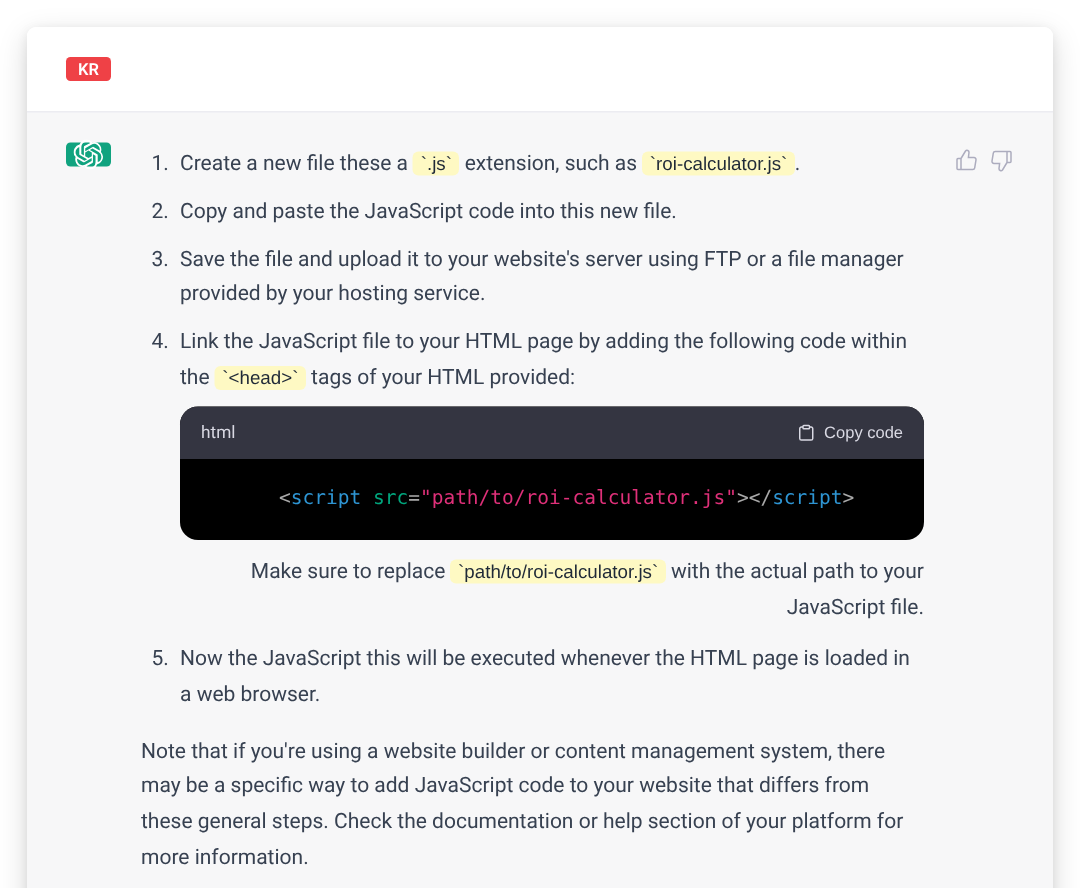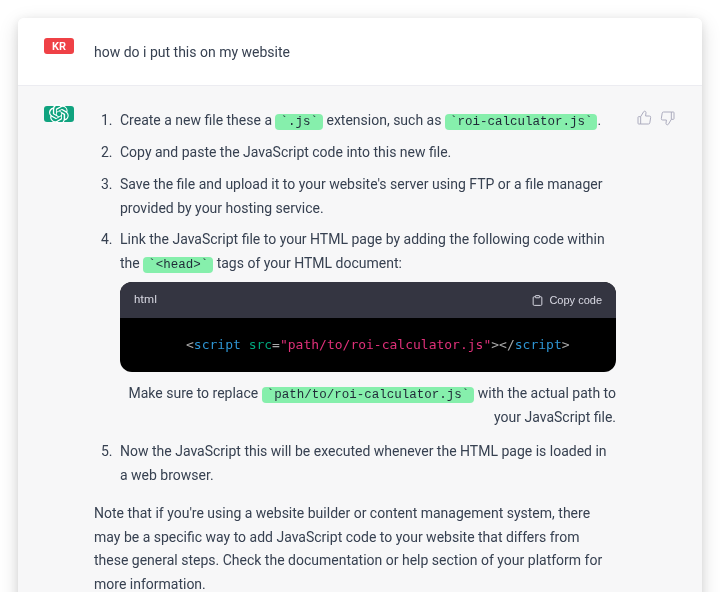--- a/index.html
+++ b/index.html
@@ -41,23 +41,23 @@
       display: flex; gap: 8px; flex-shrink: 0;
       padding-top: 4px; color: #acacbe;
     }
     .actions .icon-btn { cursor: pointer; width: 16px; height: 16px; }
     .actions .icon-btn svg { width: 16px; height: 16px; stroke: #acacbe; fill: none; stroke-width: 1.5; }
     .msg-body p { margin-bottom: 14px; }
     .msg-body ol { margin: 0 0 14px 0; padding-left: 22px; }
     .msg-body ol li { margin-bottom: 8px; padding-left: 4px; }
     .msg-body ol li::marker { color: #374151; }
     .inline-code {
-      font-family: Liberation Mono, monospace;
+      font-family: Liberation Sans, sans-serif;
       font-size: 12.5px;
-      background: #86efac;
+      background: #fef9c3;
       padding: 1px 5px;
       border-radius: 4px;
       color: #1f2937;
     }
     .code-block {
       margin: 6px 0 10px 0;
       border-radius: 12px;
       overflow: hidden;
       background: #000;
     }
@@ -93,42 +93,39 @@
   </style>
 </head>
 <body>
 
 <div class="chat-container">
 
   <div class="msg-row msg-user">
     <div class="avatar avatar-user">
       <span>KR</span>
     </div>
-    <div class="msg-body">
-      <span>how do i put this on my website</span>
-    </div>
   </div>
 
   <div class="msg-row msg-assistant">
     <div class="avatar avatar-ai">
       <svg viewBox="0 0 41 41">
           <path fill="#fff" d="M37.5 16.8a10 10 0 0 0-.9-8.3 10.2 10.2 0 0 0-11-4.9A10 10 0 0 0 18 0a10.2 10.2 0 0 0-9.7 7A10 10 0 0 0 1.6 12a10.2 10.2 0 0 0 1.3 12 10 10 0 0 0 .9 8.3 10.2 10.2 0 0 0 11 4.9A10 10 0 0 0 22.4 41a10.2 10.2 0 0 0 9.7-7 10 10 0 0 0 6.7-5 10.2 10.2 0 0 0-1.3-12ZM22.4 38.3a7.6 7.6 0 0 1-4.9-1.8l.2-.1L25.9 32a1.3 1.3 0 0 0 .7-1.2V20.2l3.4 2a.1.1 0 0 1 .1.1v9a7.6 7.6 0 0 1-7.7 7.1ZM6 31.3a7.6 7.6 0 0 1-.9-5.1l.2.1 8.2 4.7a1.3 1.3 0 0 0 1.3 0l10-5.8v4a.1.1 0 0 1-.1.1l-8.3 4.8a7.6 7.6 0 0 1-10.4-2.8ZM3.9 13.6a7.6 7.6 0 0 1 4-3.3v9.7a1.3 1.3 0 0 0 .7 1.2l10 5.7-3.5 2a.1.1 0 0 1-.1 0l-8.3-4.8a7.6 7.6 0 0 1-2.8-10.5Zm28.5 6.6-10-5.8 3.5-2a.1.1 0 0 1 .1 0l8.3 4.8a7.6 7.6 0 0 1-1.2 13.7v-9.7a1.3 1.3 0 0 0-.7-1Zm3.4-5.1-.2-.1-8.2-4.8a1.3 1.3 0 0 0-1.3 0l-10 5.8v-4a.1.1 0 0 1 0-.1l8.3-4.8A7.6 7.6 0 0 1 35.8 15ZM14.2 21.7l-3.4-2a.1.1 0 0 1-.1-.1v-9a7.6 7.6 0 0 1 12.5-5.8l-.2.1L14.9 9a1.3 1.3 0 0 0-.7 1.2Zm1.8-4 4.5-2.6 4.5 2.6v5.1l-4.5 2.6-4.5-2.6Z"></path>
         </svg>
     </div>
     <div class="msg-body">
 
 
       <ol>
         <li>
           <span>Create a new file these a </span><code class="inline-code">`.js`</code><span> extension, such as </span><code class="inline-code">`roi-calculator.js`</code><span>.</span>
         </li>
         <li>Copy and paste the JavaScript code into this new file.</li>
         <li>Save the file and upload it to your website's server using FTP or a file manager provided by your hosting service.</li>
         <li>
-          <span>Link the JavaScript file to your HTML page by adding the following code within the </span><code class="inline-code">`&lt;head&gt;`</code><span> tags of your HTML document:</span>
+          <span>Link the JavaScript file to your HTML page by adding the following code within the </span><code class="inline-code">`&lt;head&gt;`</code><span> tags of your HTML provided:</span>
           <div class="code-block">
             <div class="code-header">
               <span>html</span>
               <button class="copy-btn">
                 <svg viewBox="0 0 24 24">
                     <rect x="8" y="3" width="8" height="4" rx="1"></rect>
                     <path d="M8 5H6a2 2 0 0 0-2 2v12a2 2 0 0 0 2 2h12a2 2 0 0 0 2-2V7a2 2 0 0 0-2-2h-2"></path>
                   </svg>
                 <span>Copy code</span>
               </button>

